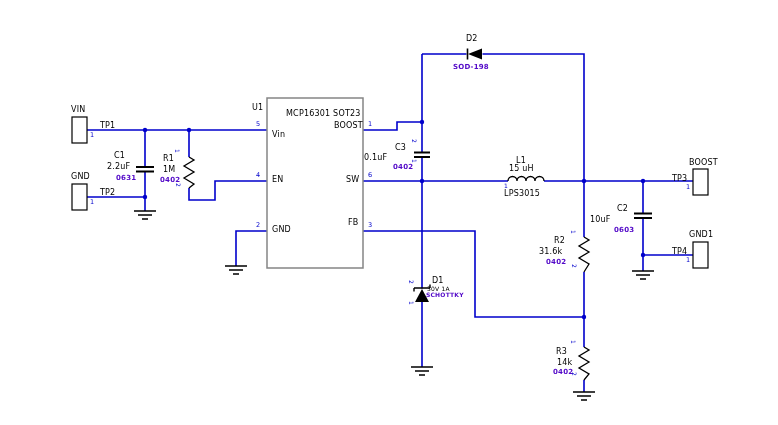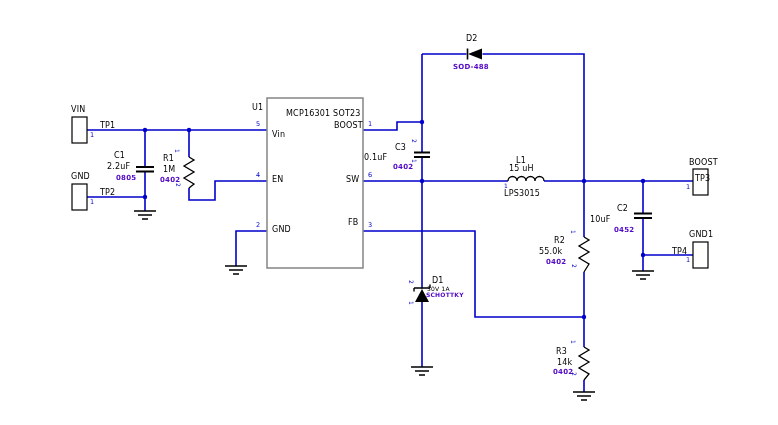--- a/index.html
+++ b/index.html
@@ -105,56 +105,56 @@
 <span class="lbl pn" style="left:368px;top:172px">6</span>
 <span class="lbl pn" style="left:368px;top:222px">3</span>
 
 <span class="lbl" style="left:71px;top:106px">VIN</span>
 <span class="lbl" style="left:100px;top:122px">TP1</span>
 <span class="lbl pn" style="left:90px;top:132px">1</span>
 <span class="lbl" style="left:71px;top:173px">GND</span>
 <span class="lbl" style="left:100px;top:189px">TP2</span>
 <span class="lbl pn" style="left:90px;top:199px">1</span>
 <span class="lbl" style="left:689px;top:159px">BOOST</span>
-<span class="lbl" style="left:695px;top:175px">TP3</span>
+<span class="lbl" style="left:672px;top:175px">TP3</span>
 <span class="lbl pn" style="left:686px;top:184px">1</span>
 <span class="lbl" style="left:689px;top:231px">GND1</span>
 <span class="lbl" style="left:672px;top:248px">TP4</span>
 <span class="lbl pn" style="left:686px;top:257px">1</span>
 
 <span class="lbl" style="left:114px;top:152px">C1</span>
 <span class="lbl" style="left:107px;top:163px">2.2uF</span>
-<span class="lbl fp" style="left:116px;top:175px">0805</span>
+<span class="lbl fp" style="left:116px;top:175px">0631</span>
 
 <span class="lbl" style="left:163px;top:155px">R1</span>
 <span class="lbl" style="left:163px;top:166px">1M</span>
 <span class="lbl fp" style="left:160px;top:177px">0402</span>
 <span class="lbl pnr" style="left:180px;top:149px">1</span>
 <span class="lbl pnr" style="left:181px;top:183px">2</span>
 
 <span class="lbl" style="left:395px;top:144px">C3</span>
 <span class="lbl" style="left:364px;top:154px">0.1uF</span>
 <span class="lbl fp" style="left:393px;top:164px">0402</span>
 <span class="lbl pnr" style="left:417px;top:139px">2</span>
 <span class="lbl pnr" style="left:417px;top:159px">1</span>
 
 <span class="lbl" style="left:466px;top:35px">D2</span>
-<span class="lbl fp" style="left:453px;top:64px">SOD-488</span>
+<span class="lbl fp" style="left:453px;top:64px">SOD-198</span>
 
 <span class="lbl" style="left:516px;top:157px">L1</span>
 <span class="lbl" style="left:509px;top:165px">15 uH</span>
 <span class="lbl" style="left:504px;top:190px">LPS3015</span>
 <span class="lbl pn tiny" style="left:504px;top:183px">1</span>
 
 <span class="lbl" style="left:617px;top:205px">C2</span>
 <span class="lbl" style="left:590px;top:216px">10uF</span>
-<span class="lbl fp" style="left:614px;top:227px">0452</span>
+<span class="lbl fp" style="left:614px;top:227px">0603</span>
 
 <span class="lbl" style="left:554px;top:237px">R2</span>
-<span class="lbl" style="left:539px;top:248px">55.0k</span>
+<span class="lbl" style="left:539px;top:248px">31.6k</span>
 <span class="lbl fp" style="left:546px;top:259px">0402</span>
 <span class="lbl pnr" style="left:576px;top:230px">1</span>
 <span class="lbl pnr" style="left:577px;top:264px">2</span>
 
 <span class="lbl" style="left:556px;top:348px">R3</span>
 <span class="lbl" style="left:557px;top:359px">14k</span>
 <span class="lbl fp" style="left:553px;top:369px">0402</span>
 <span class="lbl pnr" style="left:576px;top:340px">1</span>
 <span class="lbl pnr" style="left:577px;top:372px">2</span>
 

